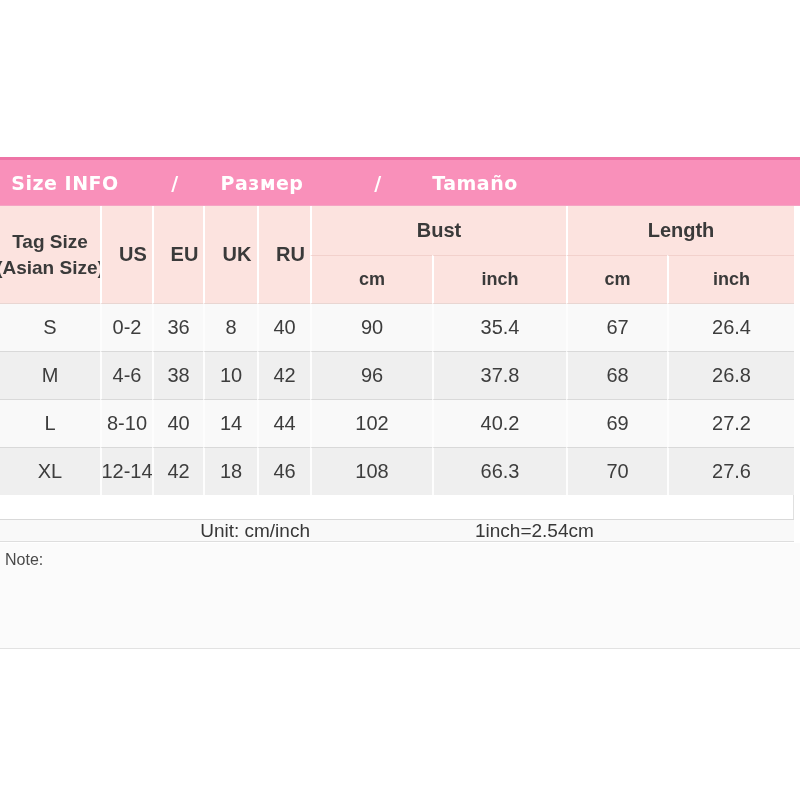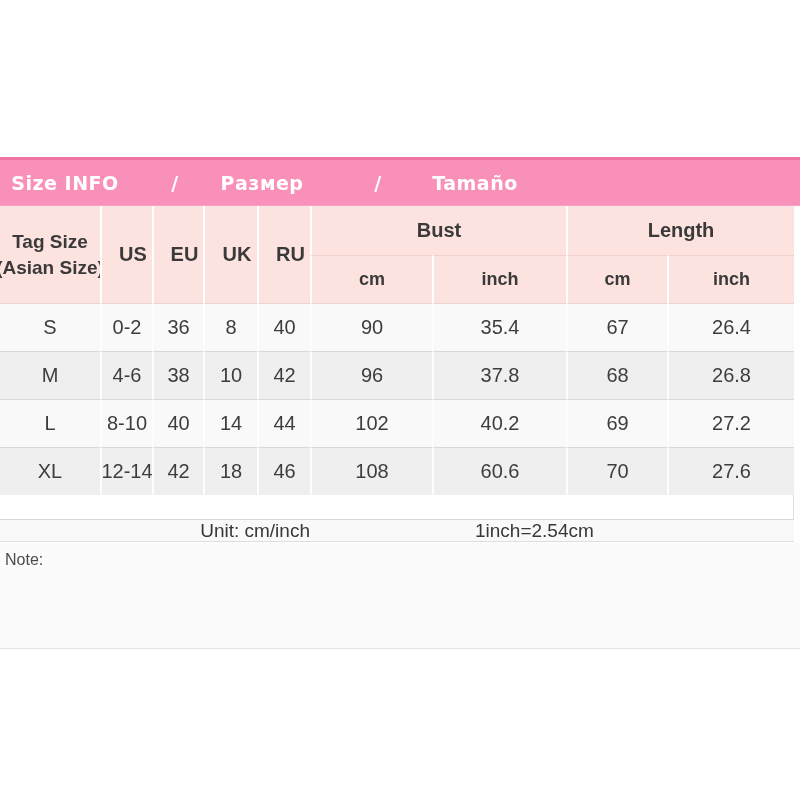--- a/index.html
+++ b/index.html
@@ -132,21 +132,21 @@
   <div class="cell data row-light top-gray" style="grid-row:5">40.2</div>
   <div class="cell data row-light top-gray" style="grid-row:5">69</div>
   <div class="cell data row-light top-gray" style="grid-row:5">27.2</div>
 
   <div class="cell data row-dark first-col top-gray" style="grid-row:6">XL</div>
   <div class="cell data row-dark top-gray" style="grid-row:6">12-14</div>
   <div class="cell data row-dark top-gray" style="grid-row:6">42</div>
   <div class="cell data row-dark top-gray" style="grid-row:6">18</div>
   <div class="cell data row-dark top-gray" style="grid-row:6">46</div>
   <div class="cell data row-dark top-gray" style="grid-row:6">108</div>
-  <div class="cell data row-dark top-gray" style="grid-row:6">60.6</div>
+  <div class="cell data row-dark top-gray" style="grid-row:6">66.3</div>
   <div class="cell data row-dark top-gray" style="grid-row:6">70</div>
   <div class="cell data row-dark top-gray" style="grid-row:6">27.6</div>
 
   <div class="foot">
     <span>Unit: cm/inch</span>
     <span>1inch=2.54cm</span>
   </div>
 </div>
 
 <div class="note">

